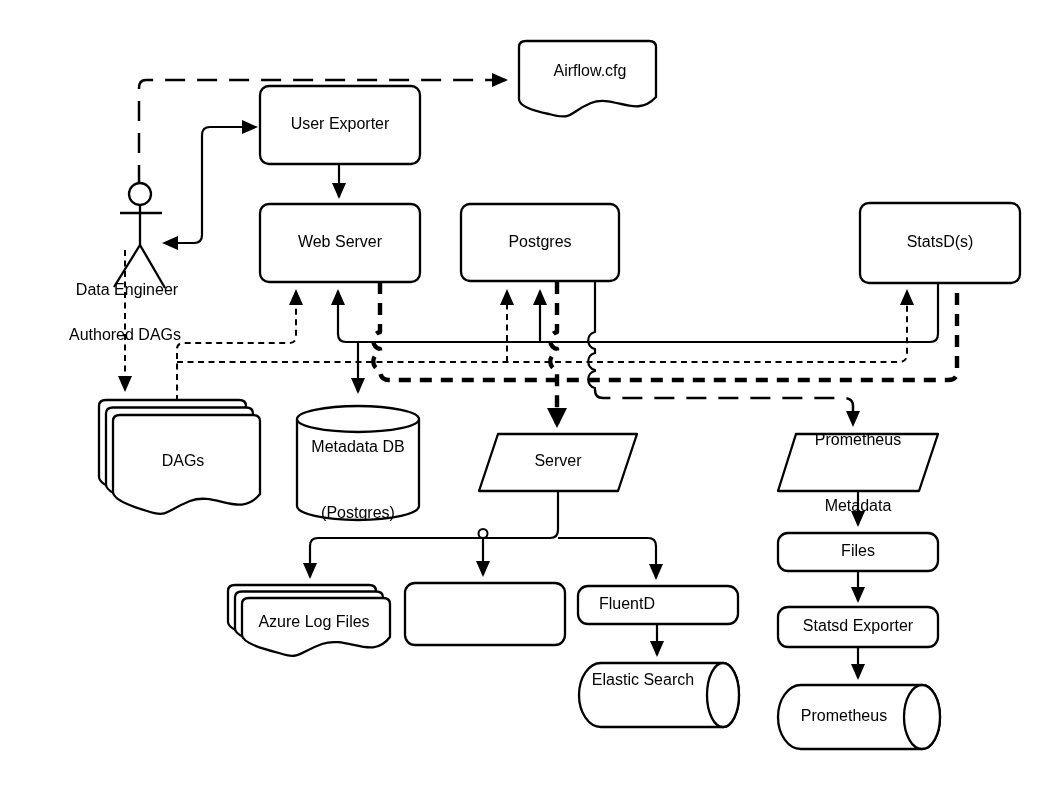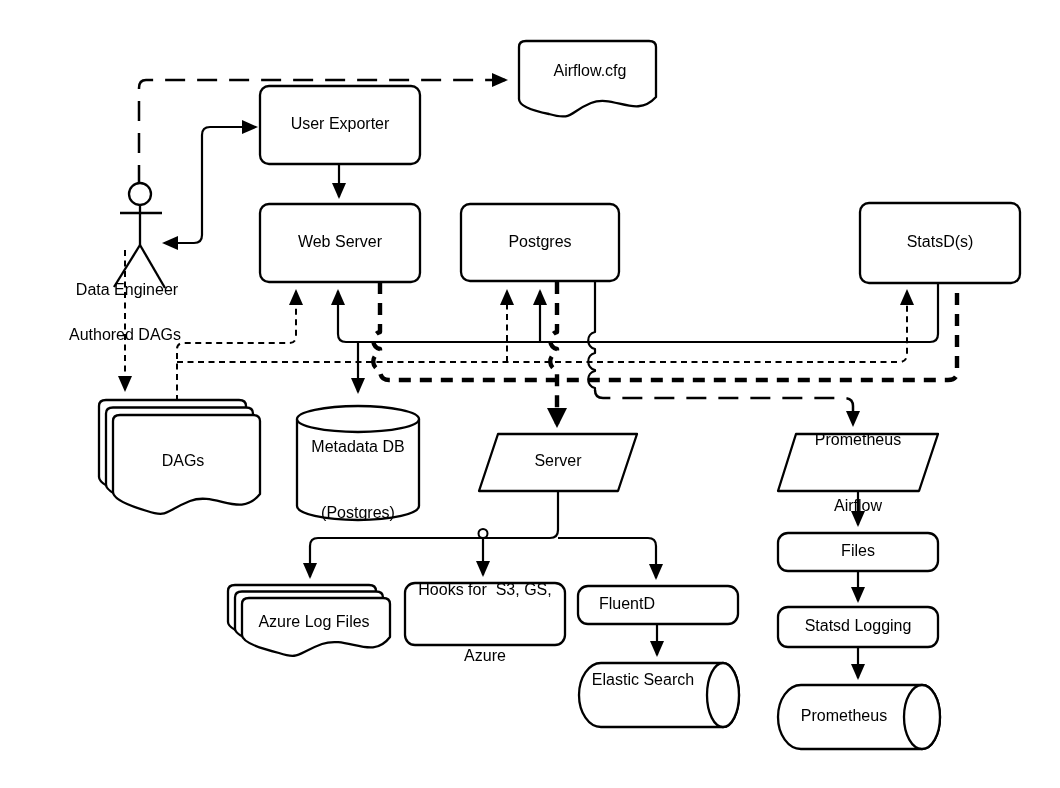--- a/index.html
+++ b/index.html
@@ -149,29 +149,25 @@
 
 <div class="lbl" style="left:358px;top:469px">
   <span class="l2">Metadata DB</span>
   <span class="l2">(Postgres)</span>
 </div>
 
 <div class="lbl" style="left:558px;top:461px">Server</div>
 
 <div class="lbl" style="left:858px;top:462px">
   <span class="l2">Prometheus</span>
-  <span class="l2">Airflow</span>
+  <span class="l2">Metadata</span>
 </div>
 
 <div class="lbl" style="left:314px;top:622px">Azure Log Files</div>
 
-<div class="lbl" style="left:485px;top:612px">
-  <span class="l2">Hooks for  S3, GS,</span>
-  <span class="l2">Azure</span>
-</div>
 
 <div class="lbl" style="left:627px;top:604px">FluentD</div>
 <div class="lbl" style="left:643px;top:680px">Elastic Search</div>
 <div class="lbl" style="left:858px;top:551px">Files</div>
-<div class="lbl" style="left:858px;top:626px">Statsd Logging</div>
+<div class="lbl" style="left:858px;top:626px">Statsd Exporter</div>
 <div class="lbl" style="left:844px;top:716px">Prometheus</div>
 
 </div>
 
 </body></html>

